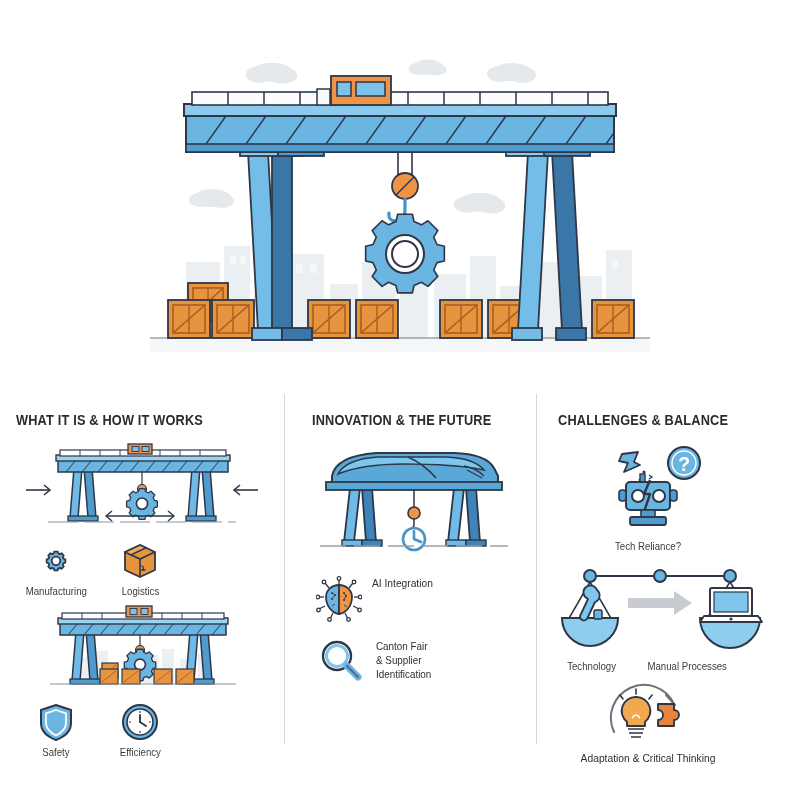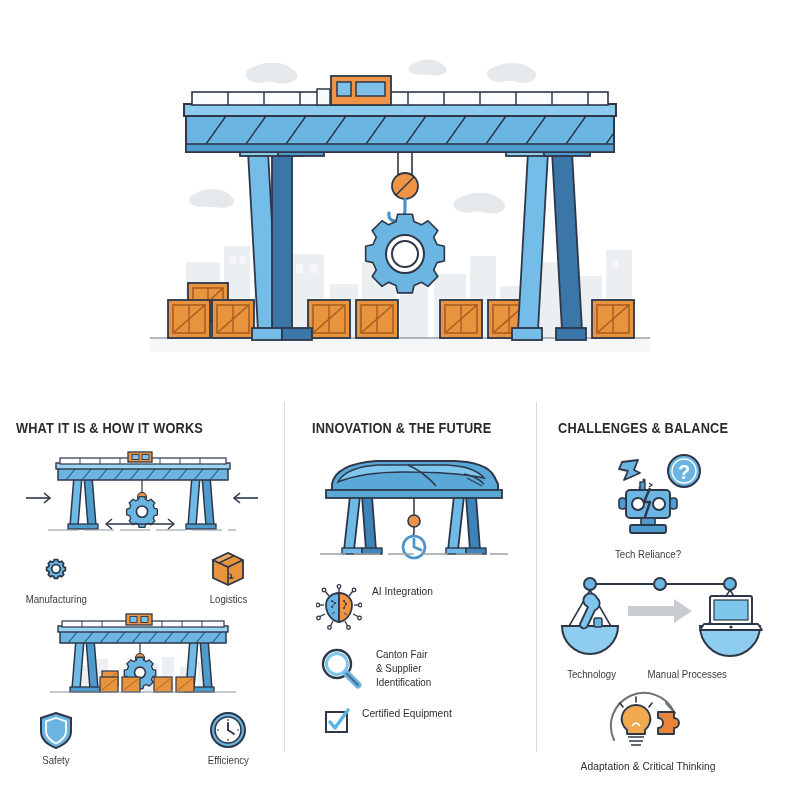--- a/index.html
+++ b/index.html
@@ -11,21 +11,21 @@
     position:relative;
   }
   .page{position:relative;width:800px;height:800px;}
 
   
   .hero{position:relative;width:800px;height:380px;}
   .hero svg{position:absolute;left:0;top:0;}
 
   
   .columns{
-    position:absolute;left:0;top:392px;width:800px;height:408px;
+    position:absolute;left:0;top:384px;width:800px;height:408px;
     display:flex;
   }
   .col{
     position:relative;
     box-sizing:border-box;
     padding:0 14px;
   }
   .col-1{width:284px;}
   .col-2{width:252px;padding-left:20px;}
   .col-3{width:224px;}
@@ -48,22 +48,21 @@
     margin:28px 0 0 2px;
   }
   .col-1 .col-title{margin-left:2px;}
   .col-2 .col-title{margin-left:8px;}
   .col-3 .col-title{margin-left:8px;}
 
   .illus{position:relative;}
 
   .icon-row{
     display:flex;
-    justify-content:space-between;
-    gap:34px;
+    justify-content:flex-start;
   }
   .icon-cell{
     display:flex;flex-direction:column;align-items:center;
     width:84px;
   }
   .icon-label{
     font-size:10.5px;color:#3b3b3b;margin-top:3px;text-align:center;
     transform:scaleX(.92);white-space:nowrap;
   }
 
@@ -562,27 +561,20 @@
           <line x1="31" y1="30" x2="42" y2="41" stroke="#6bb5e2" stroke-width="7" stroke-linecap="round"></line>
           <line x1="31" y1="30" x2="42" y2="41" stroke="#2d3748" stroke-width="2.2" stroke-linecap="round" opacity=".55"></line>
         </svg>
         <div class="list-label multi">
           <div>Canton Fair</div>
           <div>&amp; Supplier</div>
           <div>Identification</div>
         </div>
       </div>
 
-      <div class="list-item" style="margin:12px 0 0 18px;">
-        <svg width="30" height="30" viewBox="0 0 30 30">
-          <rect x="4" y="6" width="21" height="20" fill="#ffffff" stroke="#2d3748" stroke-width="2"></rect>
-          <path d="M8 16 L13 22 L26 4" fill="none" stroke="#5bb3e5" stroke-width="3.4" stroke-linecap="round" stroke-linejoin="round"></path>
-        </svg>
-        <div class="list-label">Certified Equipment</div>
-      </div>
     </div>
 
     <div class="col col-3">
       <div class="col-title">CHALLENGES &amp; BALANCE</div>
 
       <div style="margin-top:14px;text-align:center;">
         <svg width="140" height="92" viewBox="0 0 140 92">
 
           <circle cx="106" cy="21" r="16" fill="#6bb5e2" stroke="#2d3748" stroke-width="2"></circle>
           <circle cx="106" cy="21" r="12" fill="none" stroke="#ffffff" stroke-width="1.4"></circle>

